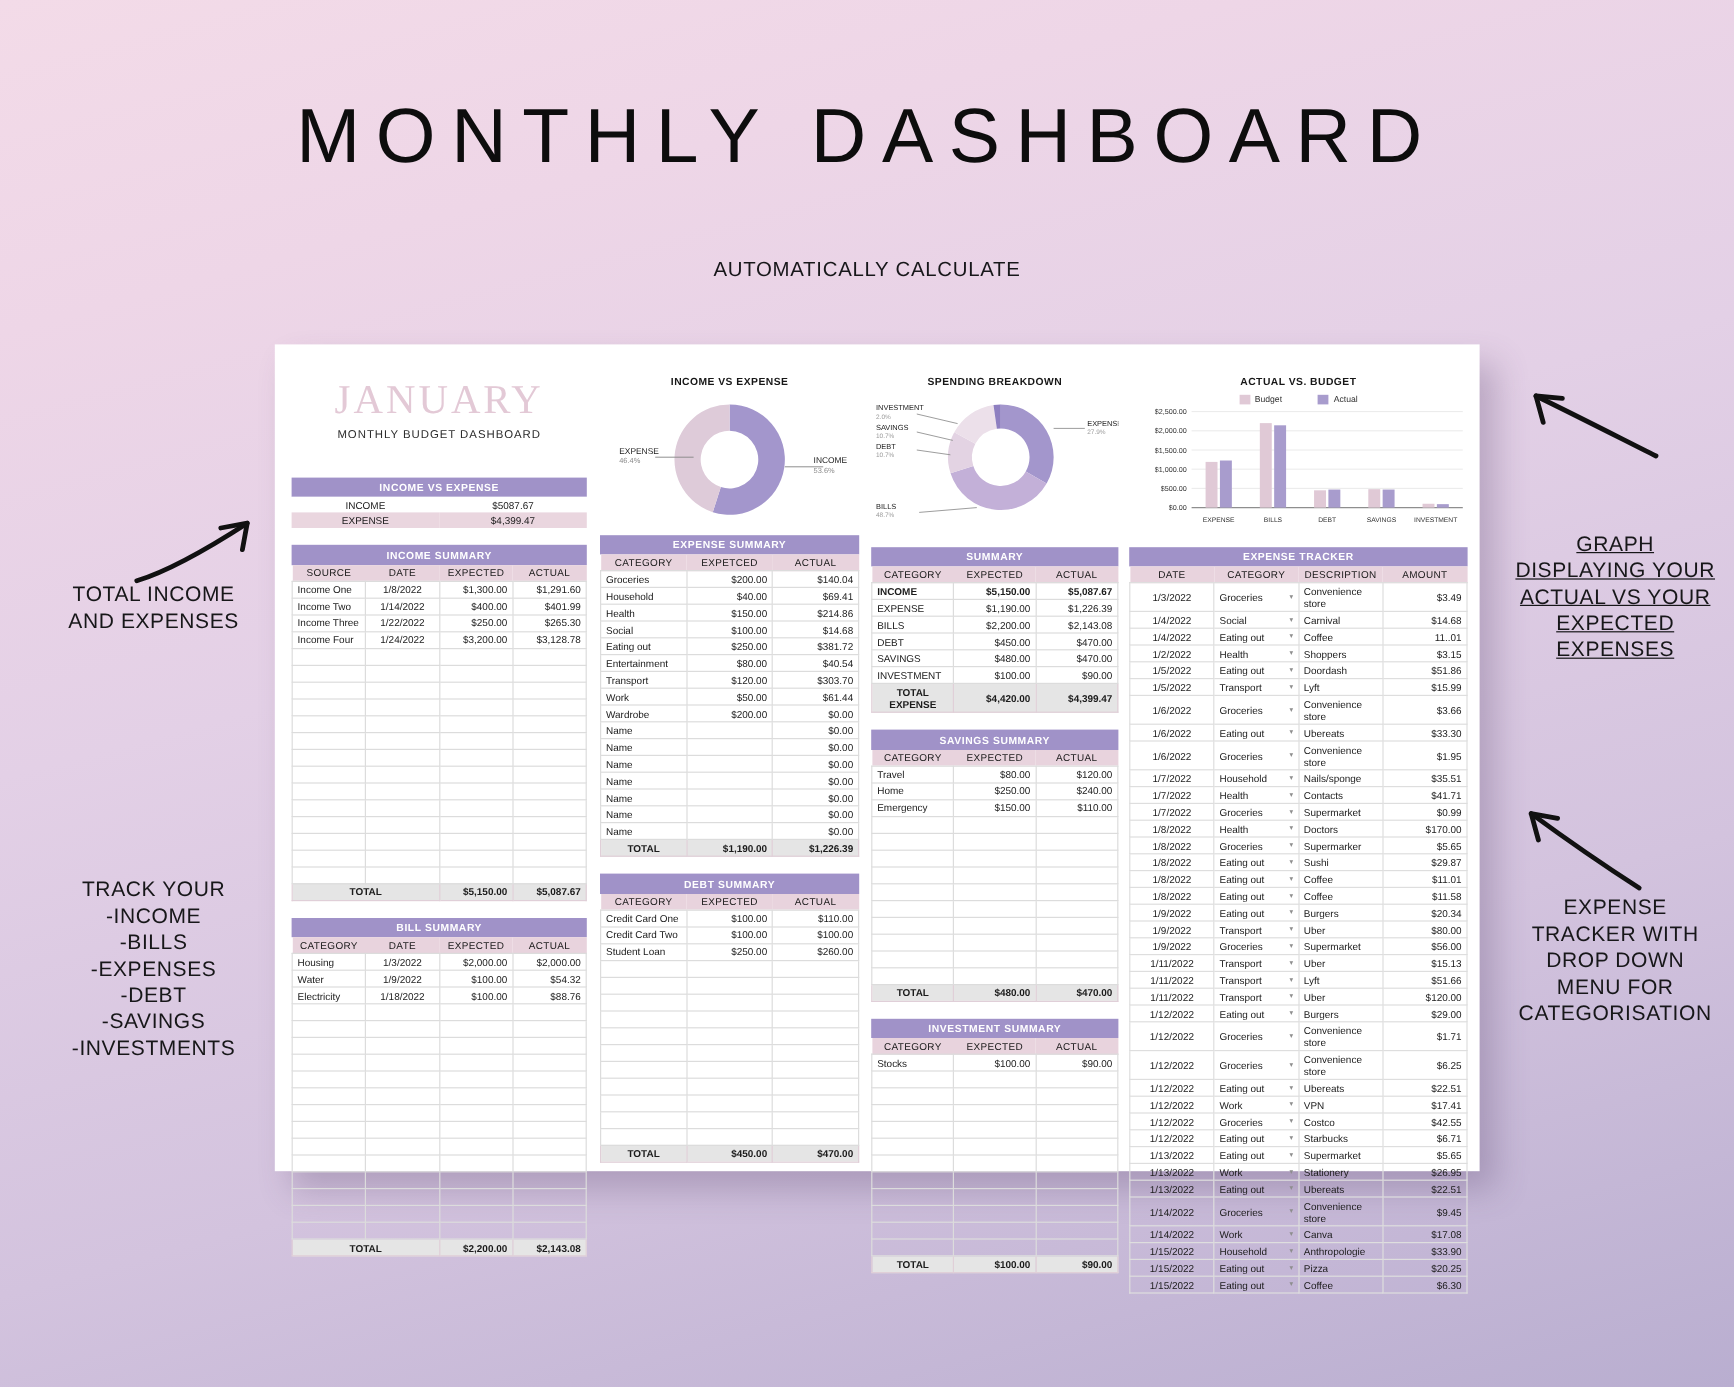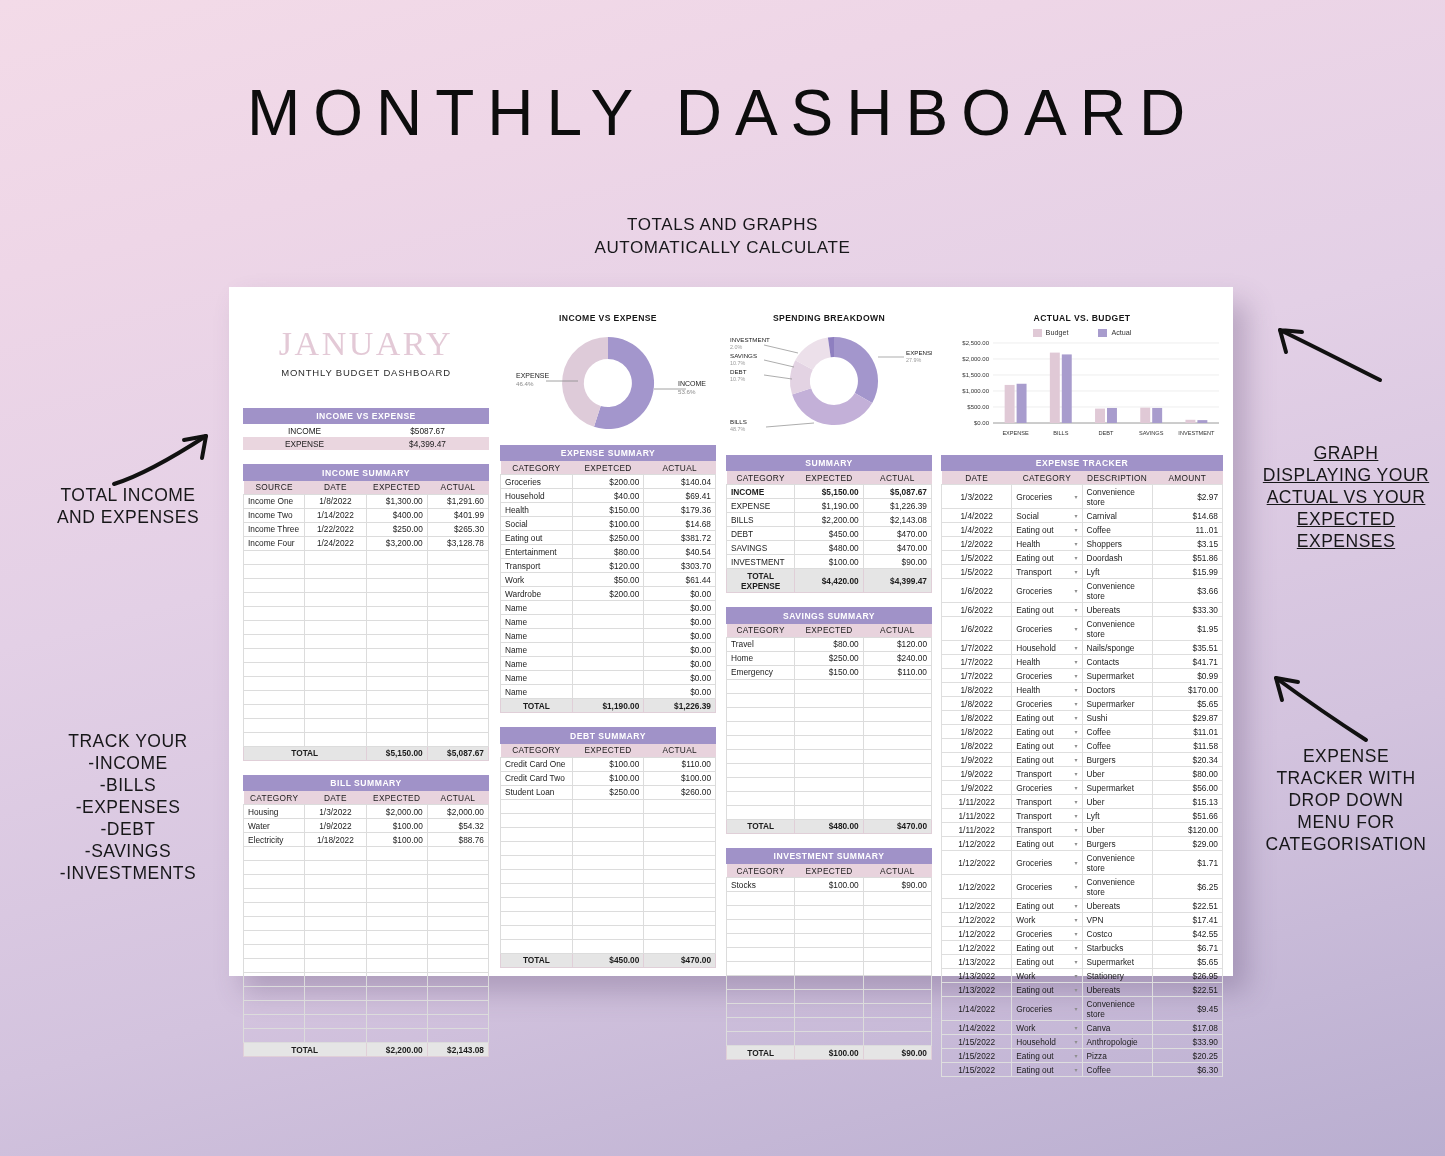--- a/index.html
+++ b/index.html
@@ -66,21 +66,21 @@
   .col-d { width: 288px; padding: 0 2px 0 4px; }
 
   
   .month {
     text-align: center;
     font-family: "Liberation Serif", serif;
     font-size: 34px;
     letter-spacing: 2.5px;
     color: #e3c9d6;
     line-height: 42px;
-    margin-top: 26px;
+    margin-top: 16px;
   }
   .month-sub {
     text-align: center;
     font-size: 9.5px;
     letter-spacing: 0.8px;
     color: #2c2c2c;
     margin-top: 2px;
   }
 
   
@@ -153,21 +153,20 @@
 
   
   .et td { font-size: 7.8px; padding: 1.7px 4px; border: 1px solid #dedede; }
   .caret { float: right; color: #8d8d8d; font-size: 6px; line-height: 10px; }
 </style>
 </head>
 <body>
 
 <div class="headline">MONTHLY DASHBOARD</div>
 <div class="subhead">
-  <div>TOTALS AND GRAPHS</div>
   <div>AUTOMATICALLY CALCULATE</div>
 </div>
 
 <div class="anno anno-tl" style="white-space:pre-line">TOTAL INCOME
 AND EXPENSES</div>
 <div class="anno anno-bl" style="white-space:pre-line">TRACK YOUR
 -INCOME
 -BILLS
 -EXPENSES
 -DEBT
@@ -516,21 +515,21 @@
               <td class="cell-b r">$140.04</td>
             </tr>
             <tr>
               <td class="cell-b l">Household</td>
               <td class="cell-b r">$40.00</td>
               <td class="cell-b r">$69.41</td>
             </tr>
             <tr>
               <td class="cell-b l">Health</td>
               <td class="cell-b r">$150.00</td>
-              <td class="cell-b r">$179.36</td>
+              <td class="cell-b r">$214.86</td>
             </tr>
             <tr>
               <td class="cell-b l">Social</td>
               <td class="cell-b r">$100.00</td>
               <td class="cell-b r">$14.68</td>
             </tr>
             <tr>
               <td class="cell-b l">Eating out</td>
               <td class="cell-b r">$250.00</td>
               <td class="cell-b r">$381.72</td>
@@ -1006,21 +1005,21 @@
               <th>CATEGORY</th>
               <th>DESCRIPTION</th>
               <th>AMOUNT</th>
             </tr>
           </thead>
         <tbody id="et-body">
             <tr>
               <td class="c">1/3/2022</td>
               <td class="l"><span>Groceries</span><span class="caret">▾</span></td>
               <td class="l">Convenience store</td>
-              <td class="r">$2.97</td>
+              <td class="r">$3.49</td>
             </tr>
             <tr>
               <td class="c">1/4/2022</td>
               <td class="l"><span>Social</span><span class="caret">▾</span></td>
               <td class="l">Carnival</td>
               <td class="r">$14.68</td>
             </tr>
             <tr>
               <td class="c">1/4/2022</td>
               <td class="l"><span>Eating out</span><span class="caret">▾</span></td>

